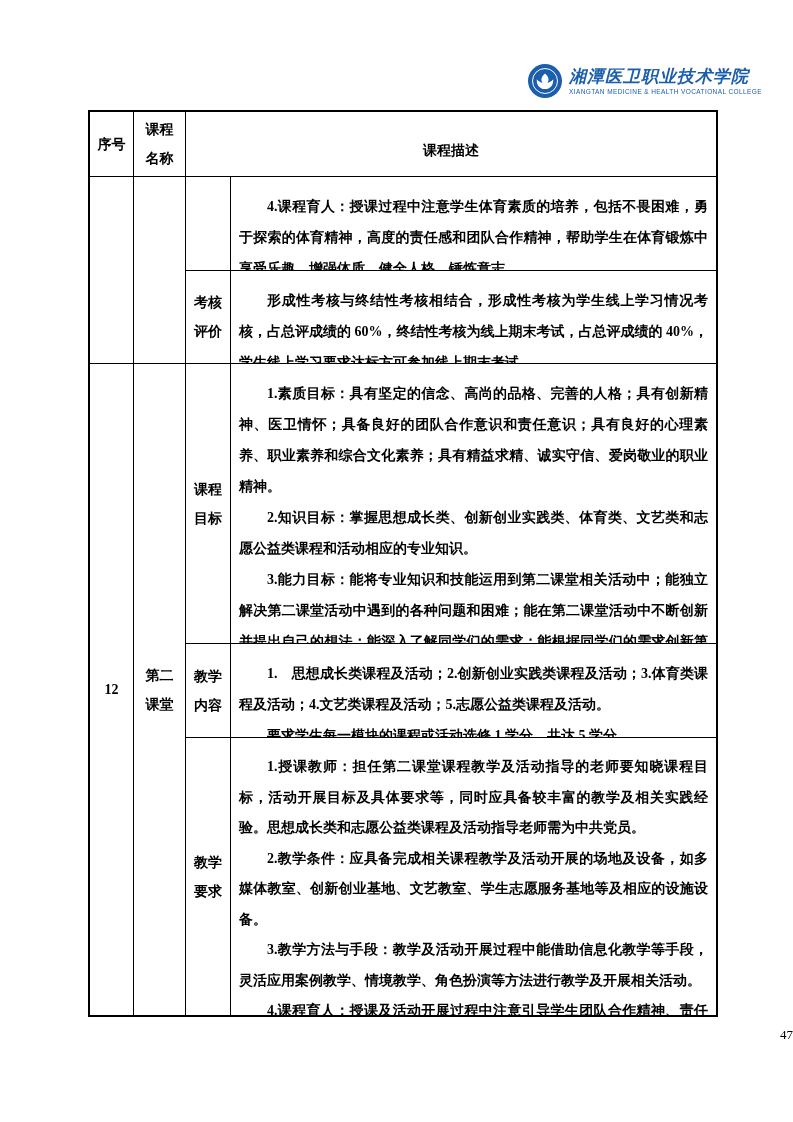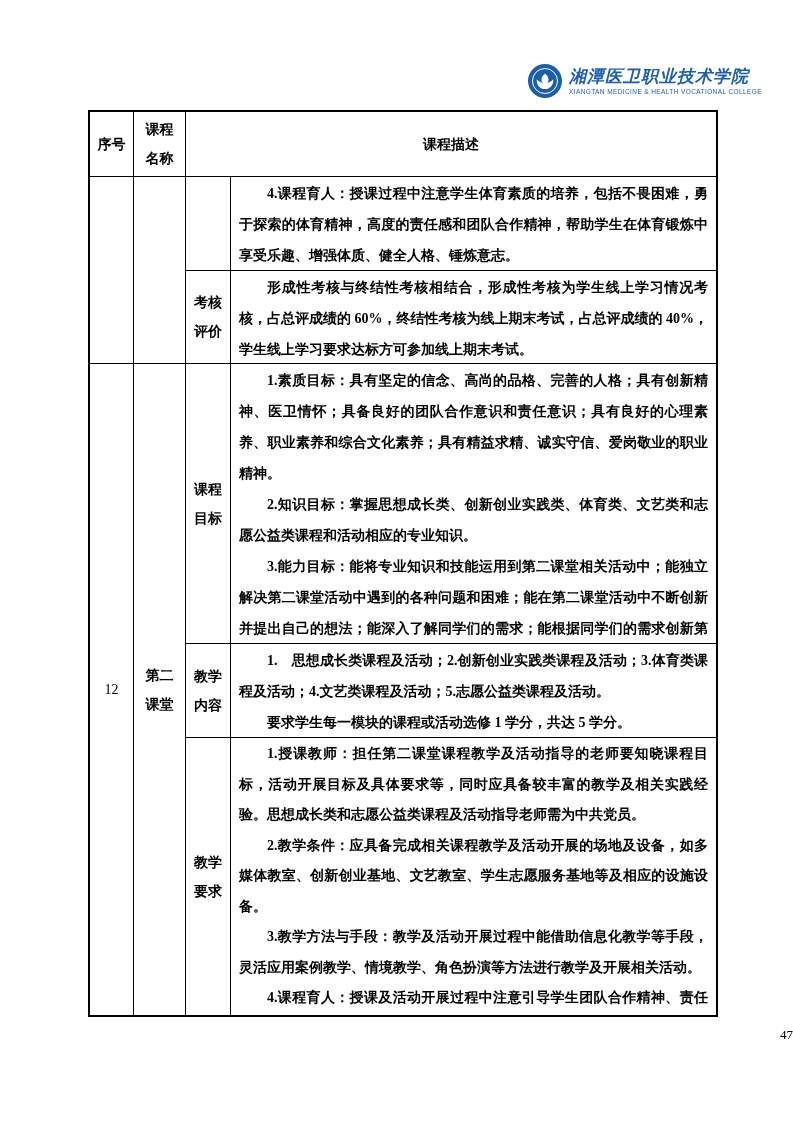--- a/index.html
+++ b/index.html
@@ -32,21 +32,21 @@
   .doc-table {
     position: absolute; left: 88px; top: 110px;
     width: 630px; height: 907px;
     border: 2px solid #000;
     display: grid;
     grid-template-columns: 44px 52px 45px 1fr;
     grid-template-rows: 65px 94px 93px 280px 94px 1fr;
     font-size: 14px;
   }
   .cell { border-right: 1px solid #000; border-bottom: 1px solid #000; overflow: hidden; }
-  .no-br { border-right: none; }
+  .no-br { border-right: none; margin-top: 13px; }
   .no-bb { border-bottom: none; }
 
   .cell-center {
     display: flex; flex-direction: column;
     align-items: center; justify-content: center;
     text-align: center;
   }
   .hdr { font-weight: bold; line-height: 29px; }
   .lbl { font-weight: bold; line-height: 29px; }
 
@@ -56,21 +56,21 @@
     text-align: justify;
     line-height: 31px;
     font-weight: bold;
   }
   .cell-text.tight p { line-height: 30.5px; }
 
   .span-rows-23 { grid-row: 2 / 4; }
   .span-rows-46 { grid-row: 4 / 7; }
   .span-cols-34 { grid-column: 3 / 5; }
 
-  .seq-num { font-weight: normal; line-height: 20px; }
+  .seq-num { font-weight: bold; line-height: 20px; }
 
   
   .page-footer {
     position: absolute; top: 1027px; left: 0; width: 100%;
     text-align: right; font-size: 13px; line-height: 16px;
   }
 </style>
 </head>
 <body>
 

